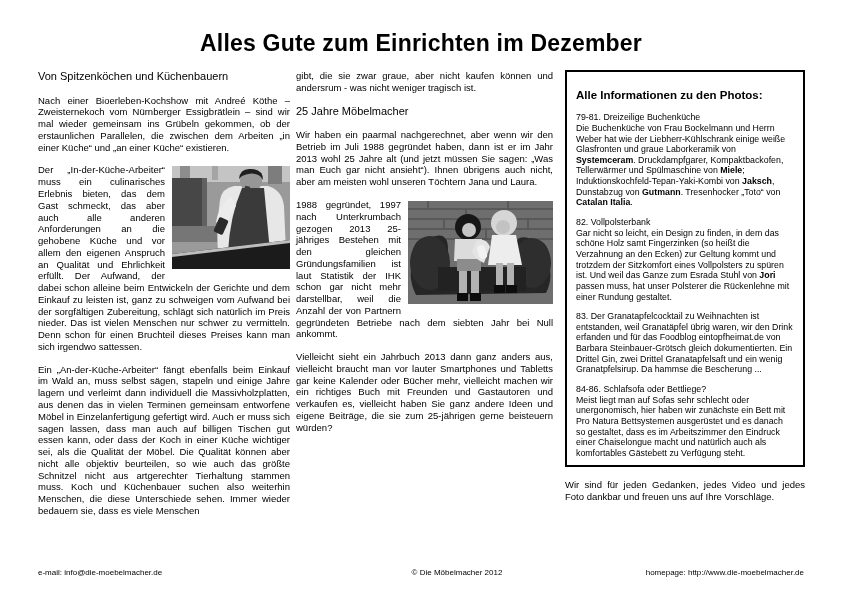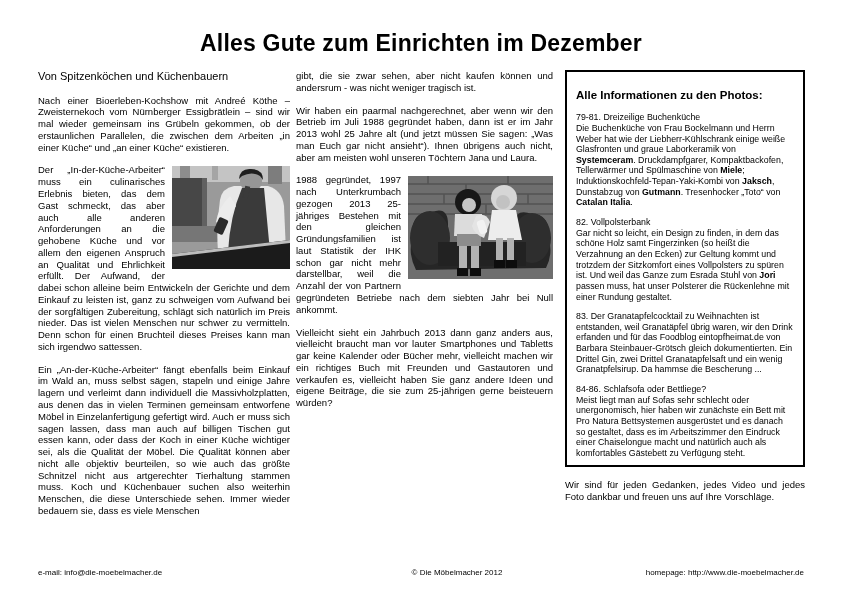--- a/index.html
+++ b/index.html
@@ -59,21 +59,22 @@
           <path d="M0 88 L118 74 L118 103 L0 103 Z" fill="#1b1b1b"></path>
           <path d="M0 88 L118 74 L118 77 L0 91 Z" fill="#bdbdbd"></path>
         </svg>
       </span>
       <span>Der „In-der-Küche-Arbeiter“ muss ein culinarisches Erlebnis bieten, das dem Gast schmeckt, das aber auch alle anderen Anforderungen an die gehobene Küche und vor allem den eigenen Anspruch an Qualität und Ehrlichkeit erfüllt. Der Aufwand, der dabei schon alleine beim Entwickeln der Gerichte und dem Einkauf zu leisten ist, ganz zu schweigen vom Aufwand bei der sorgfältigen Zubereitung, schlägt sich natürlich im Preis nieder. Das ist vielen Menschen nur schwer zu vermitteln. Denn schon für einen Bruchteil dieses Preises kann man sich irgendwo sattessen.</span>
     </p>
     <p>Ein „An-der-Küche-Arbeiter“ fängt ebenfalls beim Einkauf im Wald an, muss selbst sägen, stapeln und einige Jahre lagern und verleimt dann individuell die Massivholzplatten, aus denen das in vielen Terminen gemeinsam entworfene Möbel in Einzelanfertigung gefertigt wird. Auch er muss sich sagen lassen, dass man auch auf billigen Tischen gut essen kann, oder dass der Koch in einer Küche wichtiger sei, als die Qualität der Möbel. Die Qualität können aber nicht alle objektiv beurteilen, so wie auch das größte Schnitzel nicht aus artgerechter Tierhaltung stammen muss. Koch und Küchenbauer suchen also weiterhin Menschen, die diese Unterschiede sehen. Immer wieder bedauern sie, dass es viele Menschen</p>
   </div>
 
   <div class="col col2">
-    <p>gibt, die sie zwar sehen, aber nicht kaufen können und andersrum - was nicht weniger tragisch ist.</p>
+    <p>gibt, die sie zwar graue, aber nicht kaufen können und andersrum - was nicht weniger tragisch ist.</p>
+    <div class="col-heading">25 Jahre Möbelmacher</div>
     <p>Wir haben ein paarmal nachgerechnet, aber wenn wir den Betrieb im Juli 1988 gegründet haben, dann ist er im Jahr 2013 wohl 25 Jahre alt (und jetzt müssen Sie sagen: „Was man Euch gar nicht ansieht“). Ihnen übrigens auch nicht, aber am meisten wohl unseren Töchtern Jana und Laura.</p>
     <p>
       <span class="photo" style="width:145px;height:103px;">
         <svg width="145" height="103" viewBox="0 0 145 103" xmlns="http://www.w3.org/2000/svg">
           <rect x="0" y="0" width="145" height="103" fill="#6e6e6e"></rect>
           <g stroke="#535353" stroke-width="1.5">
             <line x1="0" y1="8" x2="145" y2="8"></line>
               <line x1="0" y1="18" x2="145" y2="18"></line>
             <line x1="0" y1="28" x2="145" y2="28"></line>
               <line x1="0" y1="38" x2="145" y2="38"></line>

